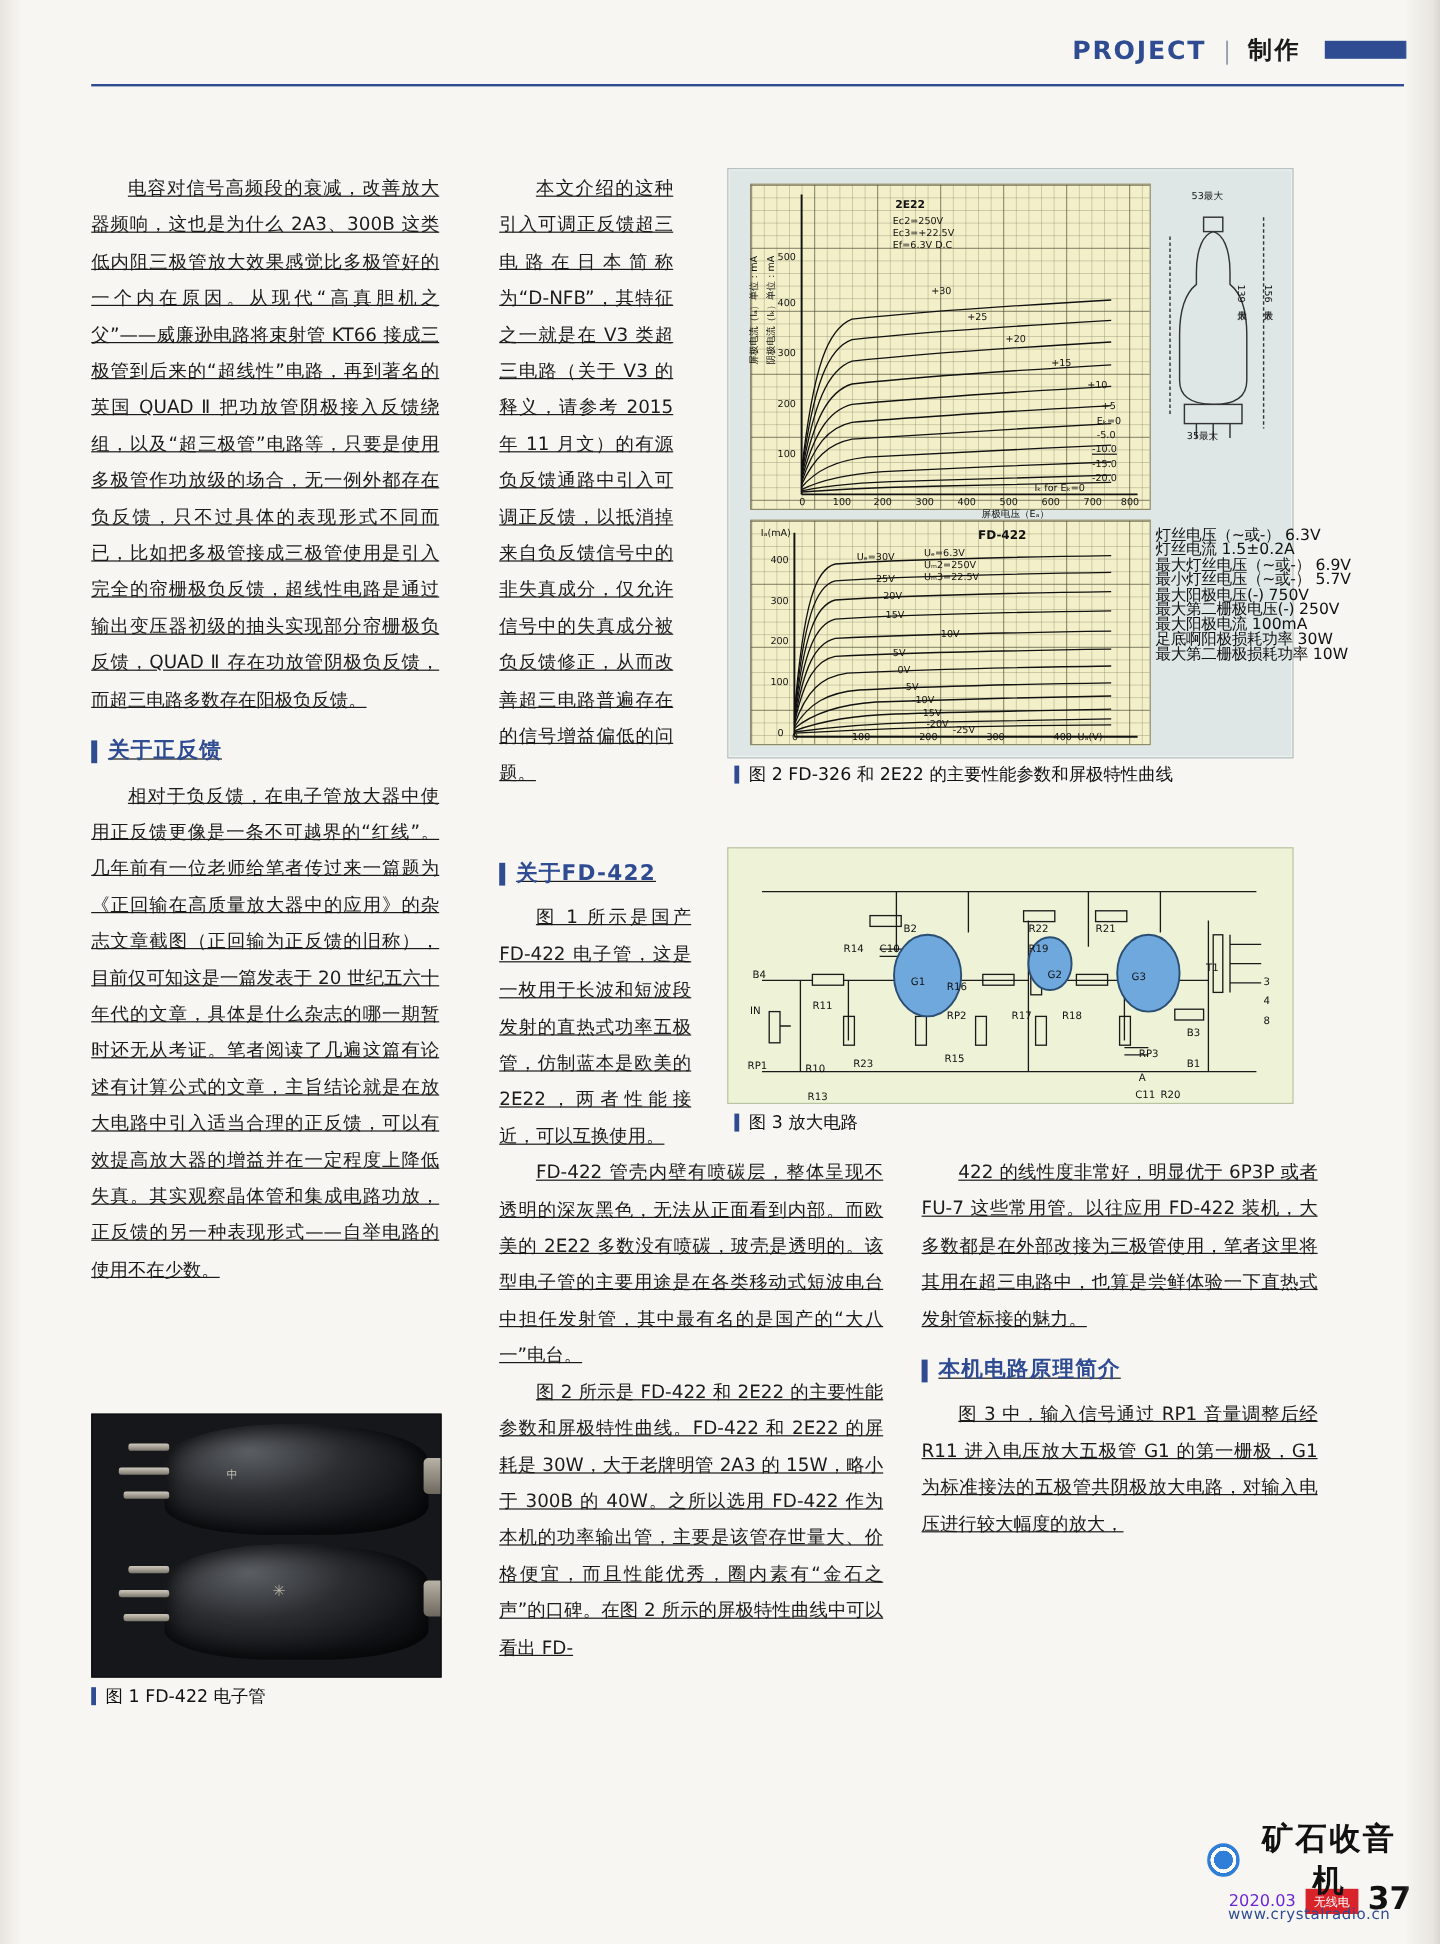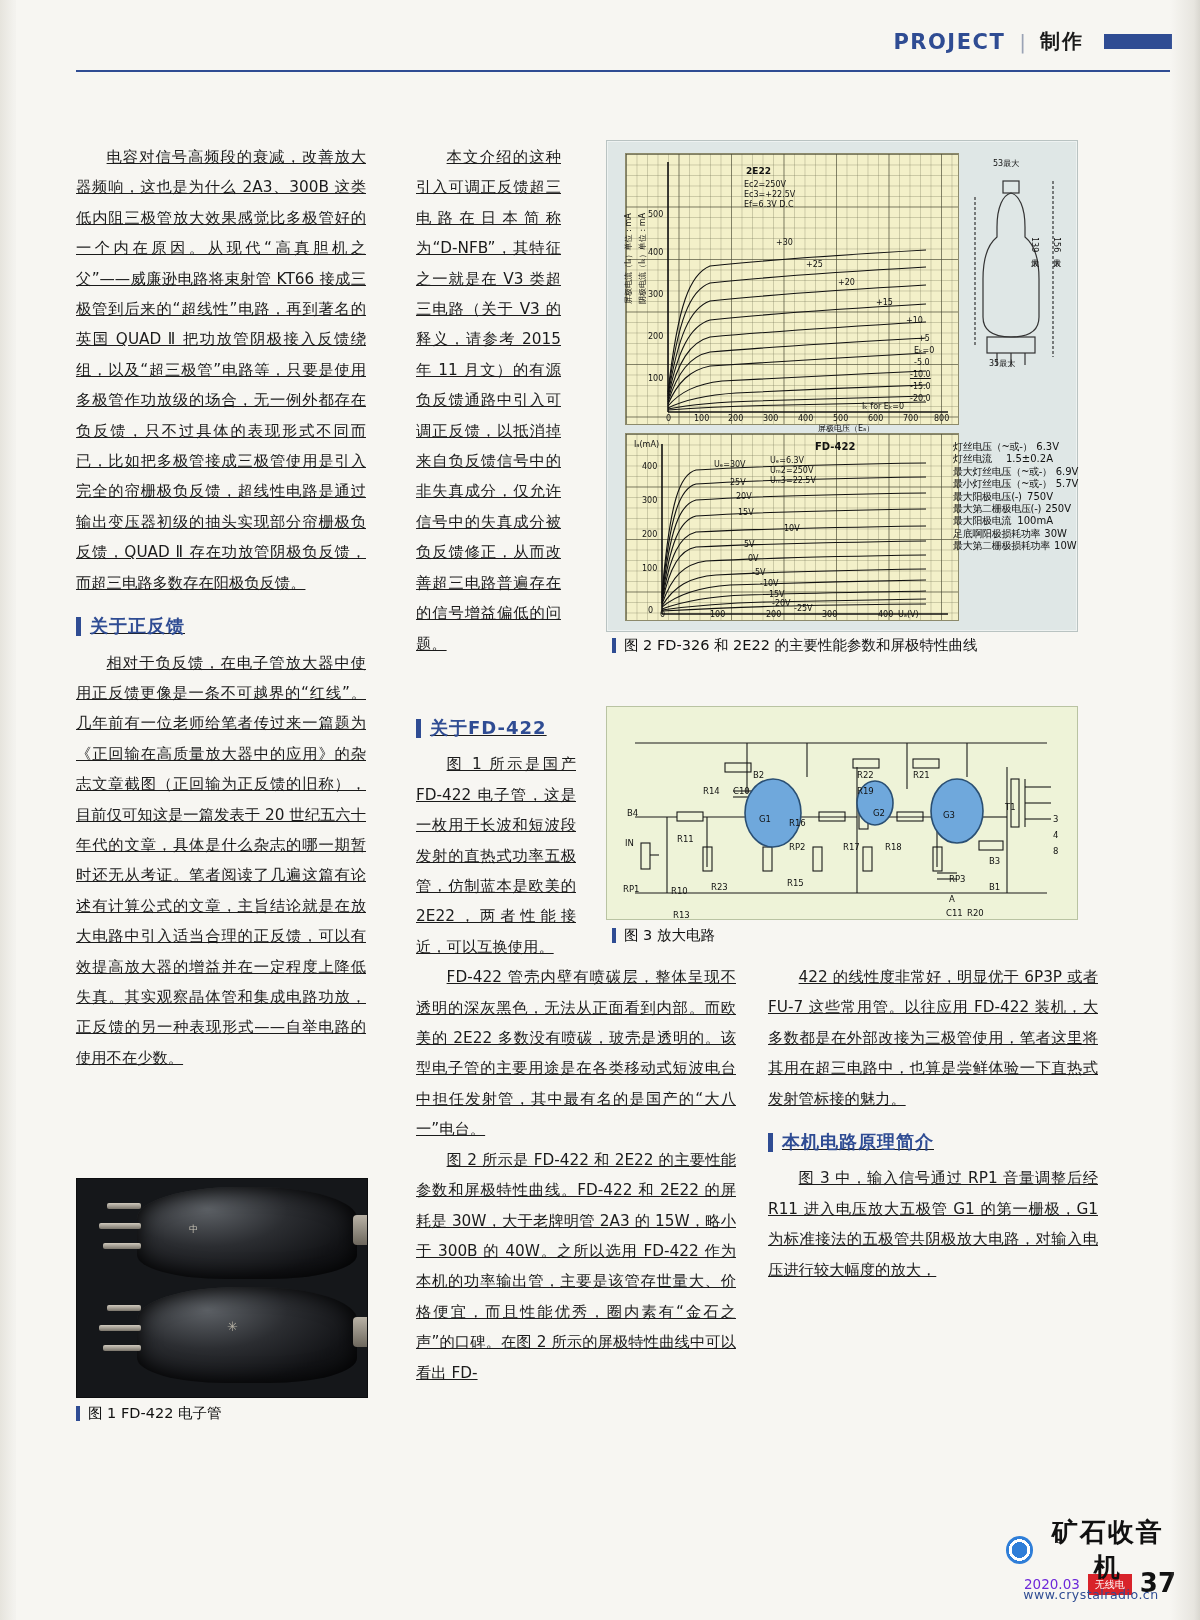--- a/index.html
+++ b/index.html
@@ -114,22 +114,22 @@
       linear-gradient(to right,rgba(70,70,50,.55) 1px,transparent 1px),
       linear-gradient(to bottom,rgba(70,70,50,.55) 1px,transparent 1px);
     background-size:52.5px 52.5px;
   }
   .g-note{position:absolute;font-size:8px;color:#111;white-space:nowrap;line-height:10px;}
   svg.curves{position:absolute;inset:0;width:100%;height:100%;}
   .tube-draw{
     position:absolute;right:14px;top:26px;width:96px;height:210px;
   }
   .spec-table{
-    position:absolute;left:346px;top:300px;width:100px;
-    font-size:10px;line-height:12.4px;color:#111;
+    position:absolute;left:356px;top:300px;width:100px;
+    font-size:13px;line-height:12.4px;color:#111;
   }
   .spec-row{display:flex;justify-content:space-between;gap:4px;white-space:nowrap;}
   .spec-row span:first-child{letter-spacing:-.3px;}
   #fig2-cap{left:596px;top:636px;}
   
   .fig3{
     position:absolute;left:590px;top:706px;width:470px;height:212px;
     background:#eef3d8;border:1px solid #b9c3a2;
   }
   .schem{position:absolute;inset:0;}

